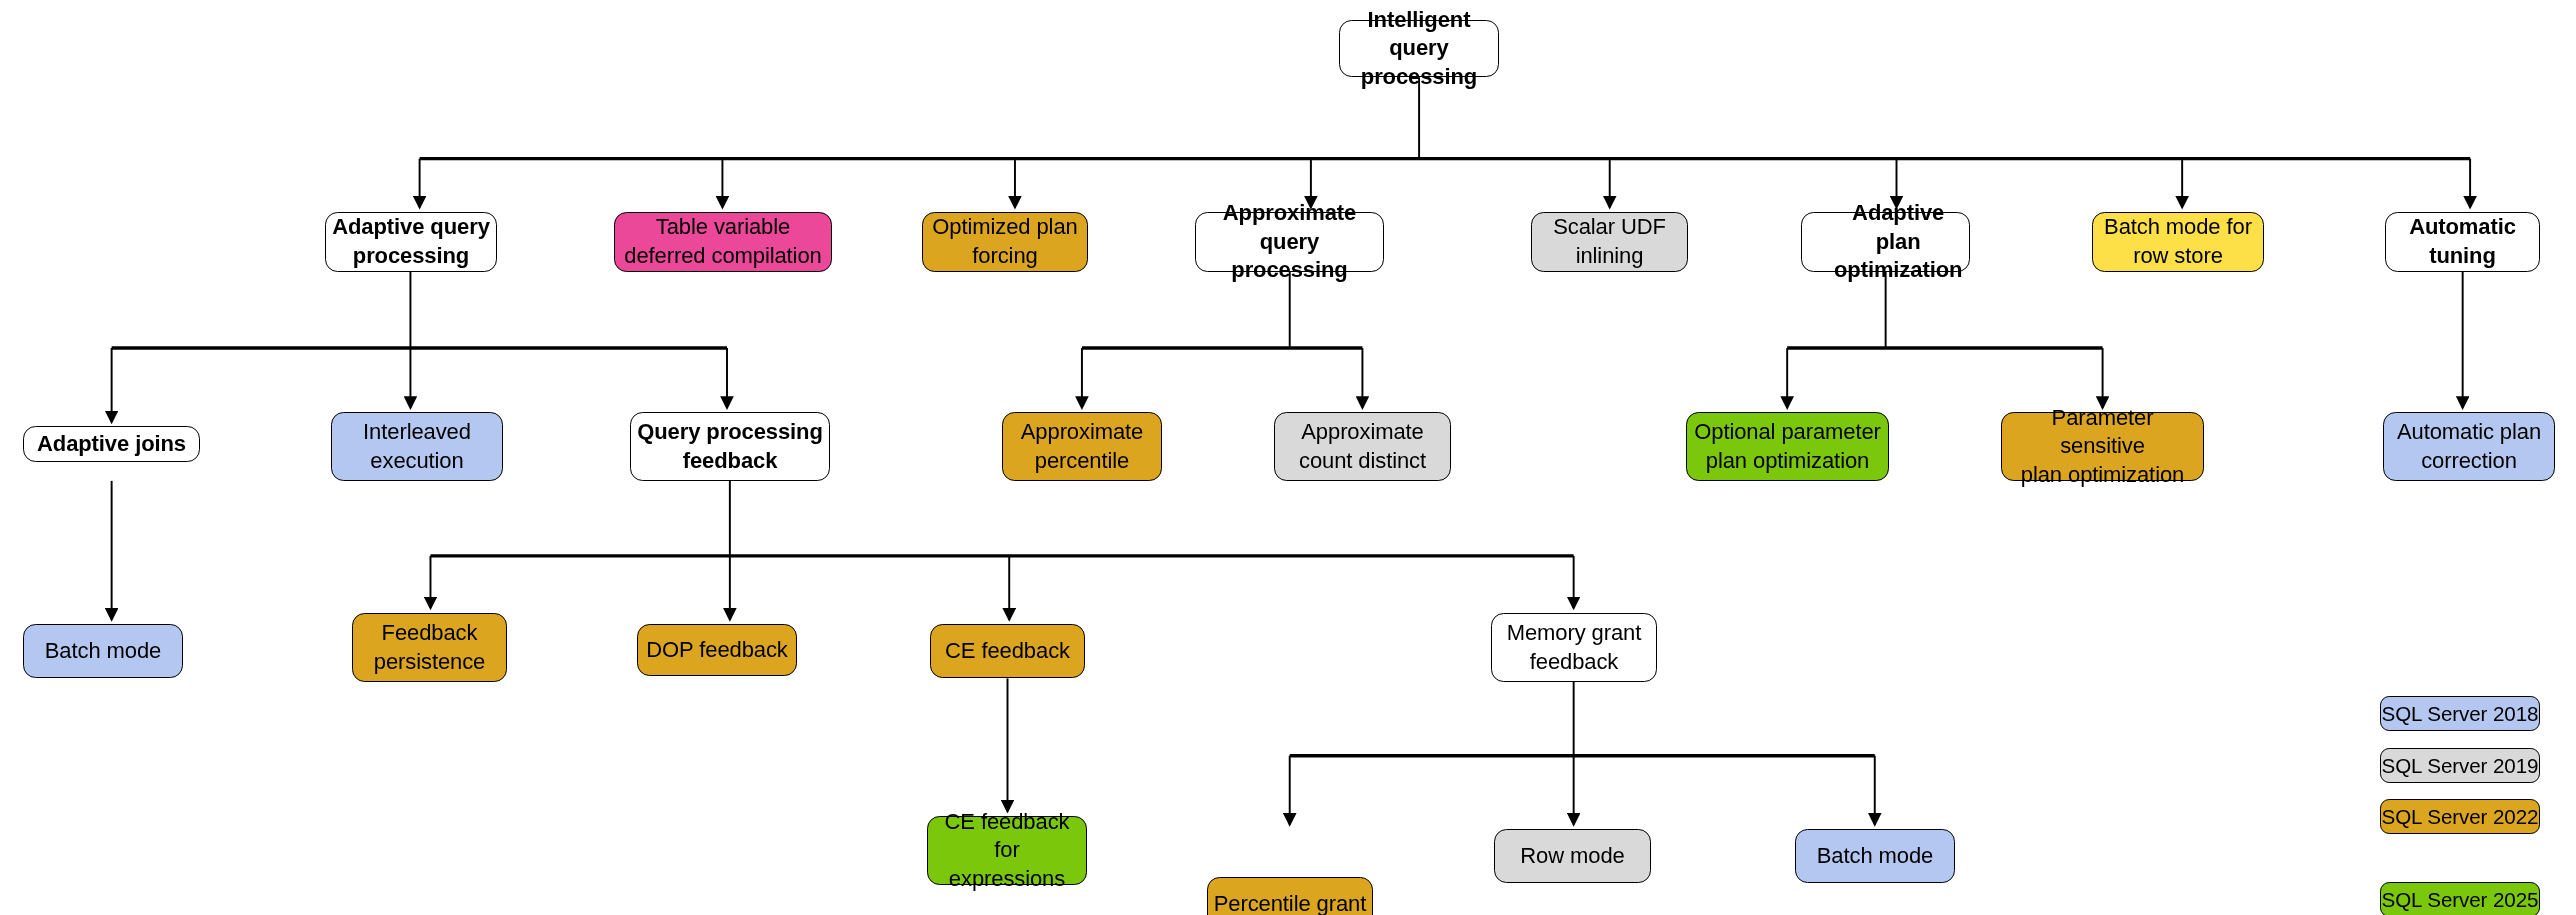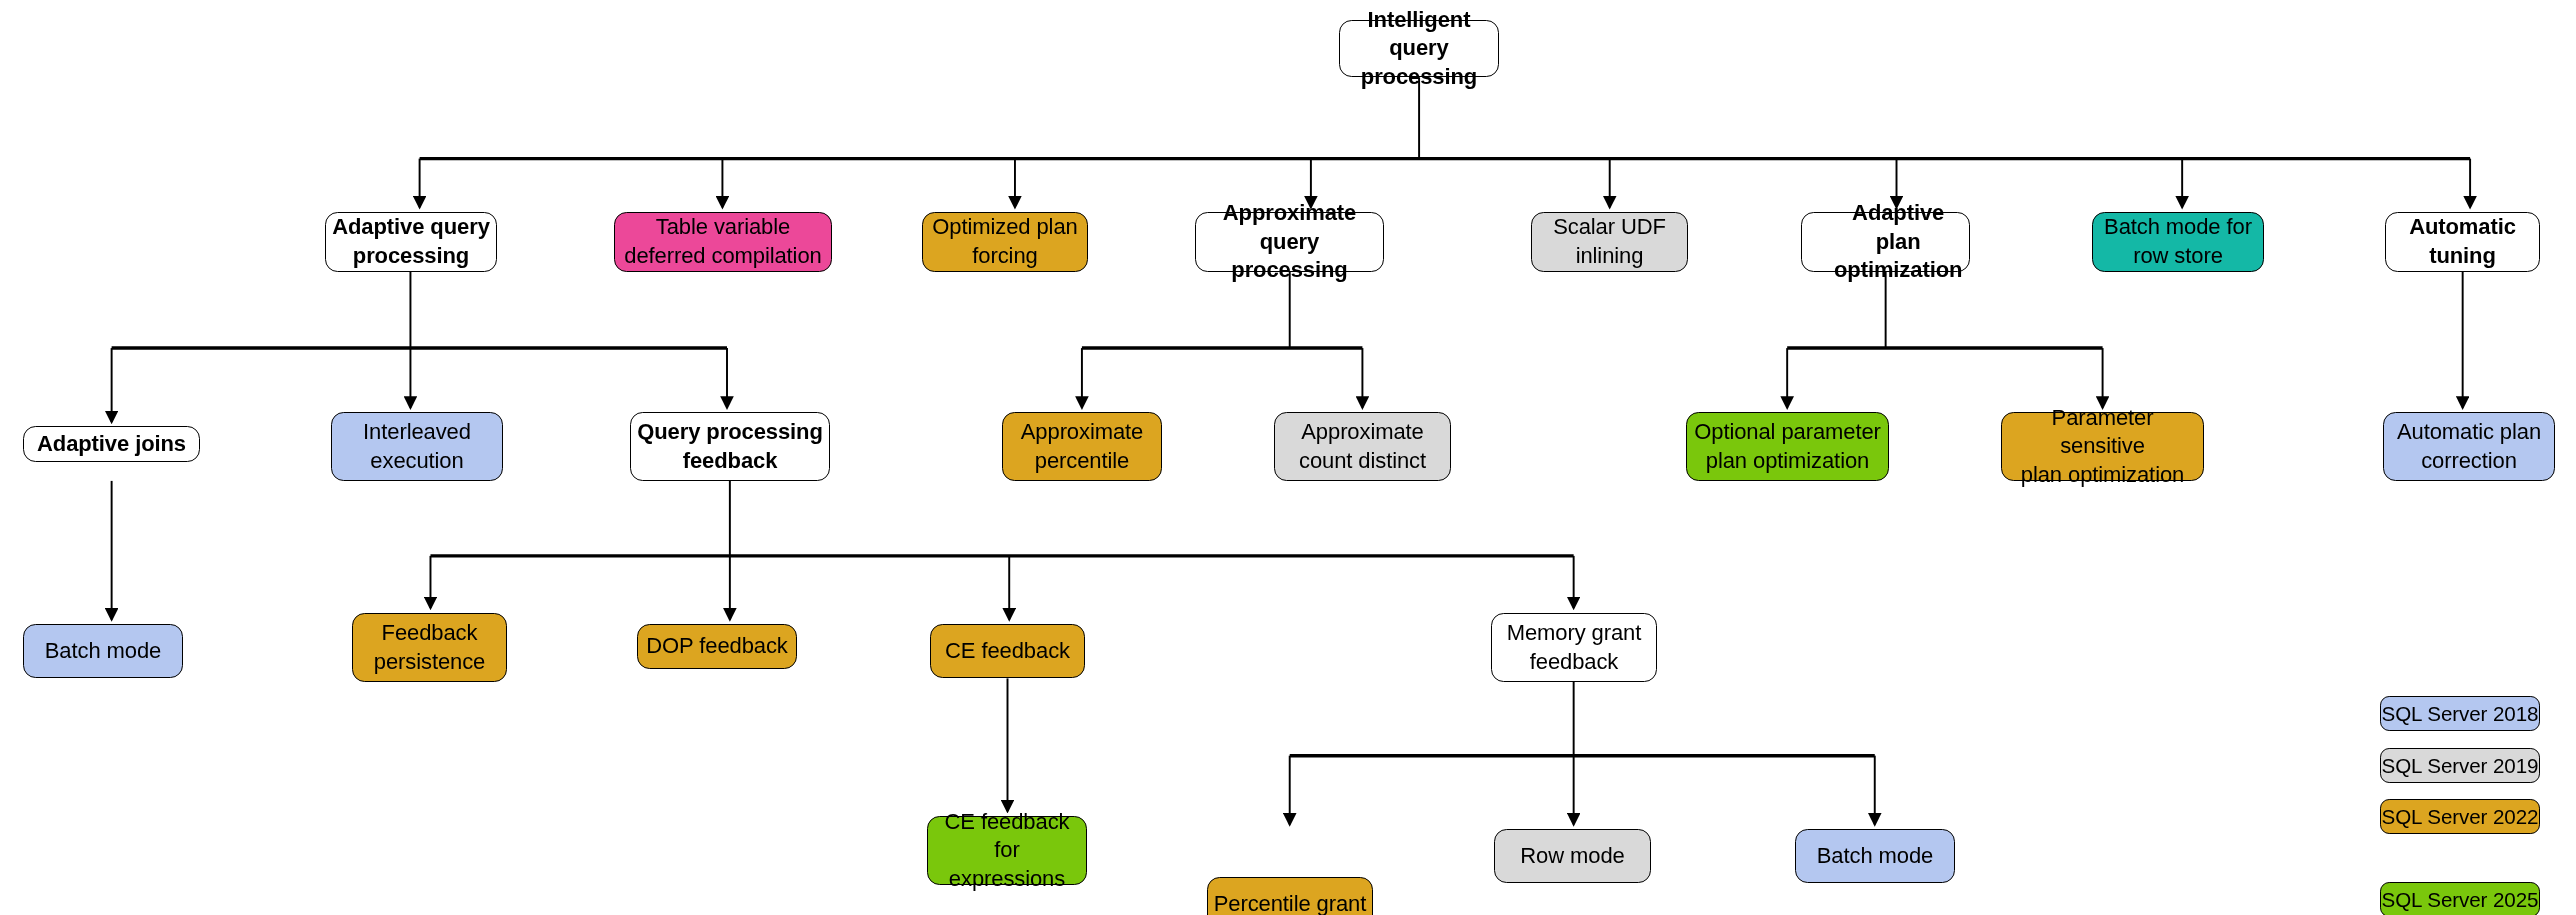--- a/index.html
+++ b/index.html
@@ -127,21 +127,21 @@
       <div class="node plain" style="left: 614px; top: 212px; width: 218px; height: 60px; background: #ec4899; border-color: rgb(0, 0, 0);">Table variable
 deferred compilation</div>
       <div class="node plain" style="left: 922px; top: 212px; width: 166px; height: 60px; background: rgb(220, 165, 32); border-color: rgb(0, 0, 0);">Optimized plan
 forcing</div>
       <div class="node bold" style="left: 1195px; top: 212px; width: 189px; height: 60px; background: rgb(255, 255, 255); border-color: rgb(0, 0, 0);">Approximate
 query processing</div>
       <div class="node plain" style="left: 1531px; top: 212px; width: 157px; height: 60px; background: rgb(217, 217, 217); border-color: rgb(0, 0, 0);">Scalar UDF
 inlining</div>
       <div class="node bold" style="left: 1801px; top: 212px; width: 169px; height: 60px; background: rgb(255, 255, 255); border-color: rgb(0, 0, 0); padding-left: 31px;">Adaptive plan
 optimization</div>
-      <div class="node plain" style="left: 2092px; top: 212px; width: 172px; height: 60px; background: #14b8a6; border-color: rgb(0, 0, 0);">Batch mode for
+      <div class="node plain" style="left: 2092px; top: 212px; width: 172px; height: 60px; background: #fde047; border-color: rgb(0, 0, 0);">Batch mode for
 row store</div>
       <div class="node bold" style="left: 2385px; top: 212px; width: 155px; height: 60px; background: rgb(255, 255, 255); border-color: rgb(0, 0, 0);">Automatic
 tuning</div>
       <div class="node bold" style="left: 23px; top: 426px; width: 177px; height: 36px; background: rgb(255, 255, 255); border-color: rgb(0, 0, 0);">Adaptive joins</div>
       <div class="node plain" style="left: 331px; top: 412px; width: 172px; height: 69px; background: rgb(180, 199, 240); border-color: rgb(0, 0, 0);">Interleaved
 execution</div>
       <div class="node bold" style="left: 630px; top: 412px; width: 200px; height: 69px; background: rgb(255, 255, 255); border-color: rgb(0, 0, 0);">Query processing
 feedback</div>
       <div class="node plain" style="left: 1002px; top: 412px; width: 160px; height: 69px; background: rgb(220, 165, 32); border-color: rgb(0, 0, 0);">Approximate
 percentile</div>
@@ -149,21 +149,21 @@
 count distinct</div>
       <div class="node plain" style="left: 1686px; top: 412px; width: 203px; height: 69px; background: rgb(122, 199, 12); border-color: rgb(0, 0, 0);">Optional parameter
 plan optimization</div>
       <div class="node plain" style="left: 2001px; top: 412px; width: 203px; height: 69px; background: rgb(220, 165, 32); border-color: rgb(0, 0, 0);">Parameter sensitive
 plan optimization</div>
       <div class="node plain" style="left: 2383px; top: 412px; width: 172px; height: 69px; background: rgb(180, 199, 240); border-color: rgb(0, 0, 0);">Automatic plan
 correction</div>
       <div class="node plain" style="left: 23px; top: 624px; width: 160px; height: 54px; background: rgb(180, 199, 240); border-color: rgb(0, 0, 0);">Batch mode</div>
       <div class="node plain" style="left: 352px; top: 613px; width: 155px; height: 69px; background: rgb(220, 165, 32); border-color: rgb(0, 0, 0);">Feedback
 persistence</div>
-      <div class="node plain" style="left: 637px; top: 624px; width: 160px; height: 45px; background: rgb(220, 165, 32); border-color: rgb(0, 0, 0);">DOP feedback</div>
+      <div class="node plain" style="left: 637px; top: 624px; width: 160px; height: 52px; background: rgb(220, 165, 32); border-color: rgb(0, 0, 0);">DOP feedback</div>
       <div class="node plain" style="left: 930px; top: 624px; width: 155px; height: 54px; background: rgb(220, 165, 32); border-color: rgb(0, 0, 0);">CE feedback</div>
       <div class="node plain" style="left: 1491px; top: 613px; width: 166px; height: 69px; background: rgb(255, 255, 255); border-color: rgb(0, 0, 0);">Memory grant
 feedback</div>
       <div class="node plain" style="left: 927px; top: 816px; width: 160px; height: 69px; background: rgb(122, 199, 12); border-color: rgb(0, 0, 0);">CE feedback for
 expressions</div>
       <div class="node plain" style="left: 1207px; top: 877px; width: 166px; height: 54px; background: rgb(220, 165, 32); border-color: rgb(0, 0, 0);">Percentile grant</div>
       <div class="node plain" style="left: 1494px; top: 829px; width: 157px; height: 54px; background: rgb(217, 217, 217); border-color: rgb(0, 0, 0);">Row mode</div>
       <div class="node plain" style="left: 1795px; top: 829px; width: 160px; height: 54px; background: rgb(180, 199, 240); border-color: rgb(0, 0, 0);">Batch mode</div>
     </div>
   <div id="legend-layer">

